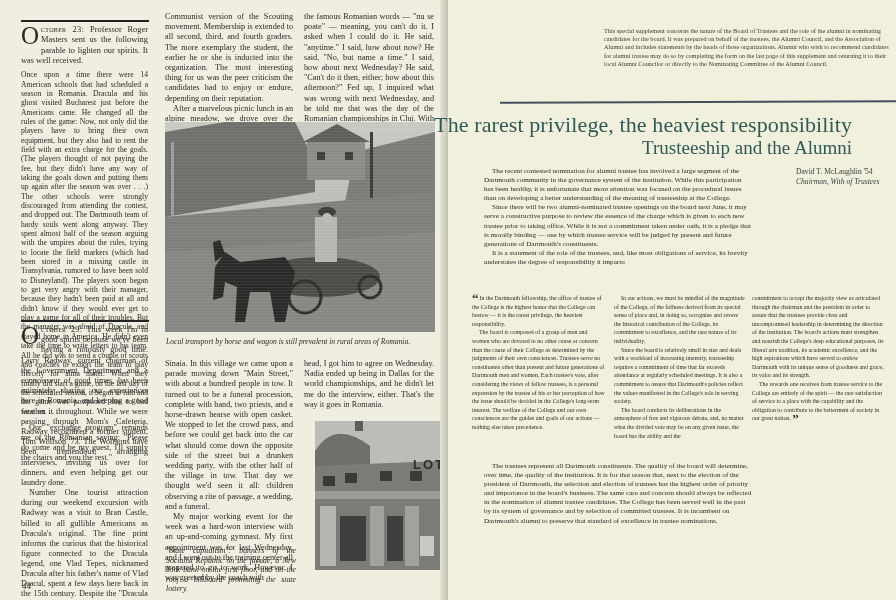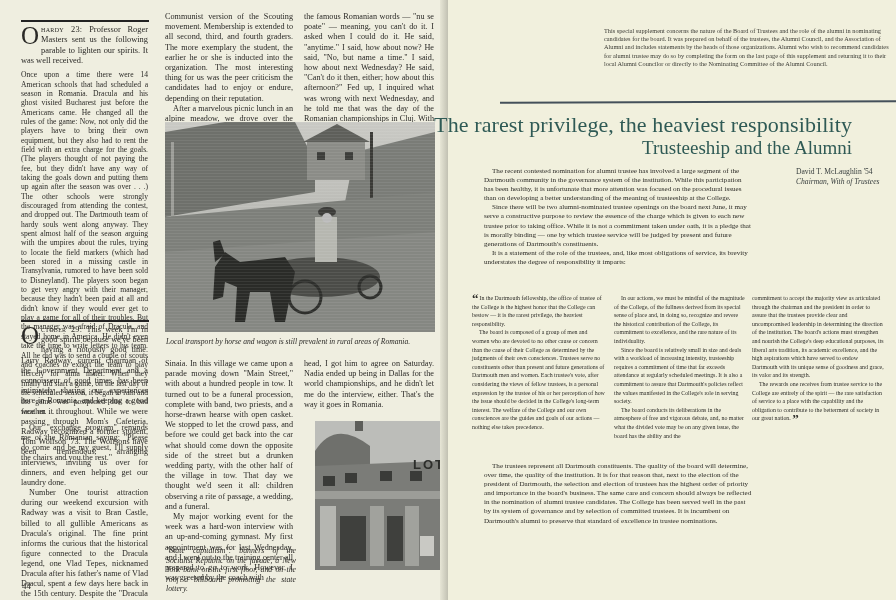--- a/index.html
+++ b/index.html
@@ -34,21 +34,21 @@
 </style>
 </head>
 <body>
 
 <div class="page-left">
 
   <div class="rule" style="left:21px; top:20px; width:128px;"></div>
   <div class="col" style="left:21px; top:25px; width:127px;">
     <div class="dropcap-wrap" style="font-size:8.4px; line-height:10.3px;">
       <span class="dropcap">O</span>
-      <span class="lead-sc">hardy 23:</span><span> Professor Roger Masters sent us the following parable to lighten our spirits. It was well received.</span>
+      <span class="lead-sc">ctober 23:</span><span> Professor Roger Masters sent us the following parable to lighten our spirits. It was well received.</span>
     </div>
     <div class="p" style="margin-top:4px;">Once upon a time there were 14 American schools that had scheduled a season in Romania. Dracula and his ghost visited Bucharest just before the Americans came. He changed all the rules of the game: Now, not only did the players have to bring their own equipment, but they also had to rent the field with an extra charge for the goals. (The players thought of not paying the fee, but they didn't have any way of taking the goals down and putting them up again after the season was over . . .) The other schools were strongly discouraged from attending the contest, and dropped out. The Dartmouth team of hardy souls went along anyway. They spent almost half of the season arguing with the umpires about the rules, trying to locate the field markers (which had been stored in a missing castle in Transylvania, rumored to have been sold to Disneyland). The players soon began to get very angry with their manager, because they hadn't been paid at all and didn't know if they would ever get to play a game for all of their troubles. But the manager was afraid of Dracula, and stayed home in America. He didn't even take the time to write letters to his team. All he did was to send a couple of scouts and coaches to exhort the team to play fiercely for alma mater. When they finally did start a game, on the last day of the scheduled season, it began to rain and the game was postponed due to bad weather. . . .</div>
     <div class="p" style="margin-top:7px; text-indent:8px; font-size:8.2px; line-height:10px;">Our "exchange program" reminds me of the Romanian saying: "Please do come and be my guest, I'll supply the chairs and you the rest."</div>
   </div>
 
   <div class="rule" style="left:21px; top:320px; width:128px;"></div>
   <div class="col" style="left:21px; top:325px; width:127px;">
     <div class="dropcap-wrap" style="font-size:8.2px; line-height:10.2px;">
       <span class="dropcap">O</span>
       <span class="lead-sc">ctober 29:</span><span> This week I'm in good spirits because we've been having a riotously good time. Larry Radway, current chairman of the Government Department and a connoisseur of good times, has been intimately sharing our experiences here in Romania, and keeping a good face on it throughout. While we were passing through Mom's Cafeteria, Radway recognized a former student, Tom Wolfson '73. The Wolfsons have been tremendous, arranging interviews, inviting us over for dinners, and even helping get our laundry done.</span>
@@ -103,21 +103,21 @@
   </div>
   <div class="caption" style="left:166px; top:337px; width:275px;">Local transport by horse and wagon is still prevalent in rural areas of Romania.</div>
 
   <div class="col" style="left:165px; top:359px; width:128px;">
     <div class="p" style="font-size:8.2px; line-height:10.2px;">Sinaia. In this village we came upon a parade moving down "Main Street," with about a hundred people in tow. It turned out to be a funeral procession, complete with band, two priests, and a horse-drawn hearse with open casket. We stopped to let the crowd pass, and before we could get back into the car what should come down the opposite side of the street but a drunken wedding party, with the other half of the village in tow. That day we thought we'd seen it all: children observing a rite of passage, a wedding, and a funeral.</div>
     <div class="p" style="font-size:8.2px; line-height:10.2px; text-indent:8px;">My major working event for the week was a hard-won interview with an up-and-coming gymnast. My first appointment was for last Wednesday, and I went out to the training center all prepared to go to work. However, I was greeted by the coach with</div>
   </div>
   <div class="caption" style="left:166px; top:546px; width:130px; font-size:7.8px; line-height:9.6px; text-align:justify;">"State capitalism": banners of the Socialist Republic on the facade, a New York bank on the first floor, and on the roof a billboard promoting the state lottery.</div>
 
   <div class="col" style="left:304px; top:359px; width:130px;">
-    <div class="p" style="font-size:8.2px; line-height:10.2px;">head, I got him to agree on Saturday. Nadia ended up being in Dallas for the world championships, and he didn't let me do the interview, either. That's the way it goes in Romania.</div>
+    <div class="p" style="font-size:8.2px; line-height:10.2px;">head, I got him to agree on Wednesday. Nadia ended up being in Dallas for the world championships, and he didn't let me do the interview, either. That's the way it goes in Romania.</div>
   </div>
 
   <div class="photo" style="left:315px; top:421px; width:125px; height:149px; background:#a8aaa6;">
     <svg width="125" height="149" viewBox="0 0 125 149">
       <rect width="125" height="149" fill="#bcbdb9"></rect>
       <path d="M0,30 Q20,-2 55,25 L55,50 L0,50 Z" fill="#6f706c"></path>
       <rect x="40" y="0" width="8" height="10" fill="#5d5e5a"></rect>
       <path d="M0,45 L125,40 L125,149 L0,149 Z" fill="#7b7c78"></path>
       <rect x="0" y="70" width="125" height="8" fill="#9c9d98"></rect>
       <rect x="5" y="85" width="16" height="60" fill="#b5b6b1"></rect>

